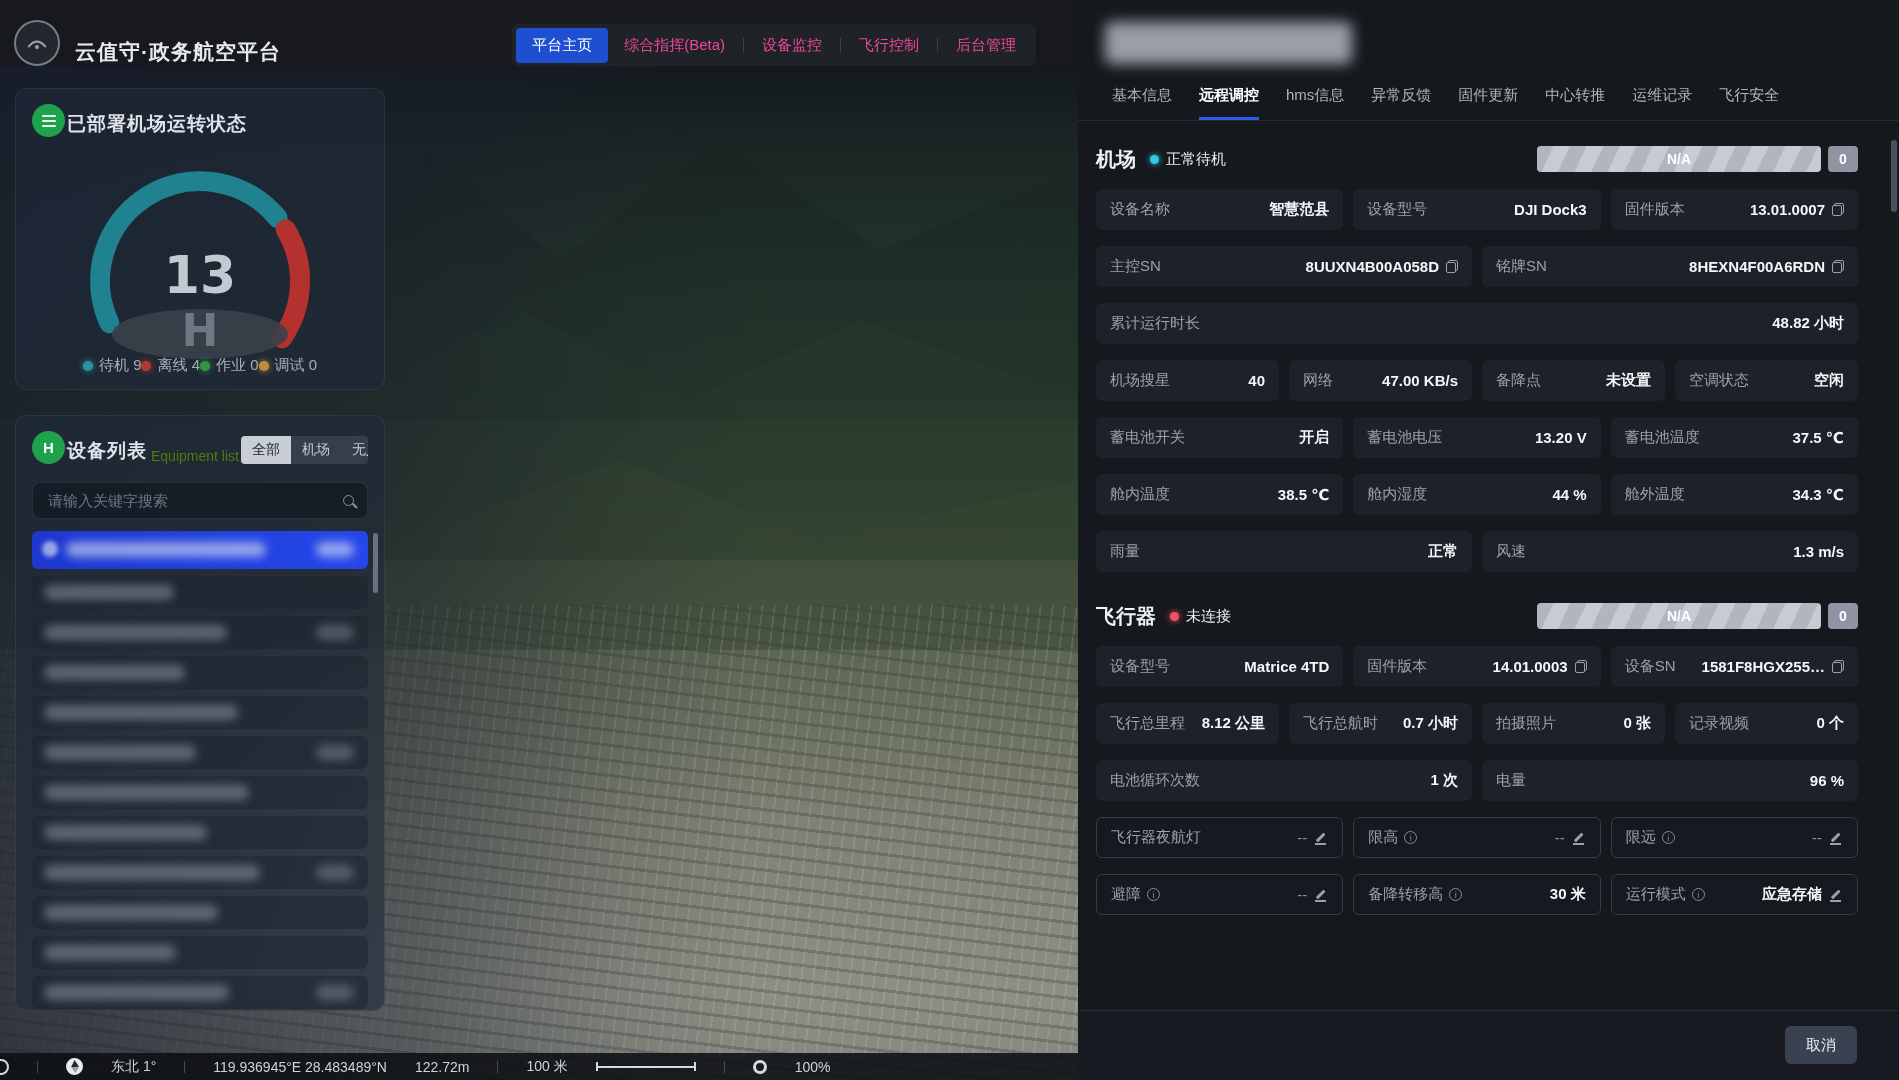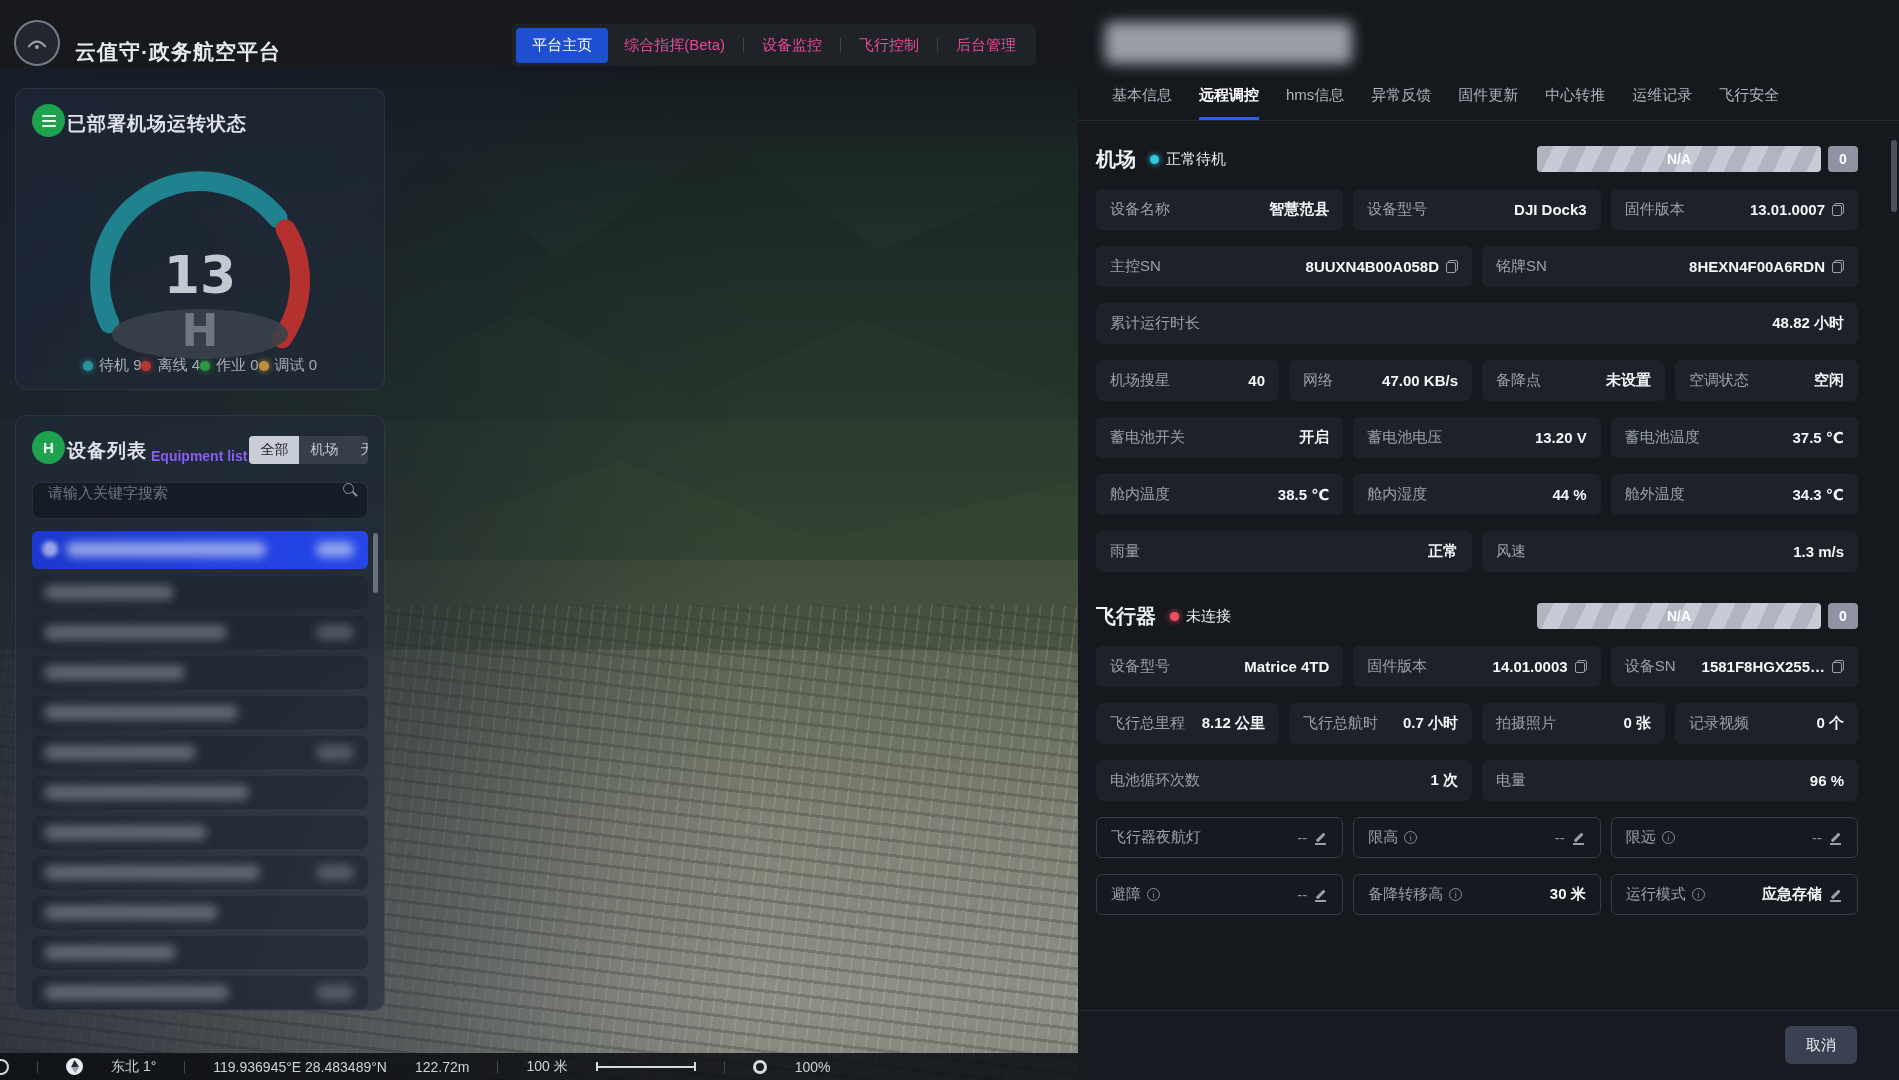--- a/index.html
+++ b/index.html
@@ -26,33 +26,33 @@
   .nav-item.active{background:#1d4fd0;color:#fff;}
   .nav-sep{width:1px;height:14px;background:#3c414b;margin:0 2px;}
 
   
   .ocard{position:absolute;left:15px;width:370px;background:rgba(33,42,58,.58);border:1px solid rgba(255,255,255,.07);border-radius:12px;backdrop-filter:blur(6px);z-index:20;}
   .ocard-hd{display:flex;align-items:flex-end;gap:2px;padding:15px 16px 4px;}
   .round-ic{width:33px;height:33px;border-radius:50%;background:#1fa24e;display:flex;flex-direction:column;align-items:center;justify-content:center;gap:3px;flex:0 0 auto;}
   .round-ic .bar{width:14px;height:2px;background:#eafbee;border-radius:1px;}
   .round-ic.letter{font-size:15px;font-weight:700;color:#fff;}
   .ocard-title{color:#dfe3e9;font-size:19px;font-weight:700;letter-spacing:1px;white-space:nowrap;}
-  .ocard-sub{color:#8b5cf6;font-size:14px;margin-left:2px;white-space:nowrap;font-weight:bold;}
+  .ocard-sub{color:#4d7c0f;font-size:14px;margin-left:2px;white-space:nowrap;}
 
   .card-airports{top:88px;height:302px;}
   .gauge-wrap{display:flex;justify-content:center;margin-top:0;}
   .legend-row{display:flex;justify-content:center;padding:0 14px;margin-top:-10px;}
   .legend-item{display:flex;align-items:center;gap:6px;color:#a9b0ba;font-size:15px;}
   .legend-dot{width:10px;height:10px;border-radius:50%;}
 
   .card-devices{top:415px;height:596px;overflow:hidden;}
   .seg-tabs{margin-left:auto;display:flex;background:rgba(72,80,94,.55);border-radius:4px;overflow:hidden;}
   .seg-tab{padding:5px 11px;font-size:14px;color:#c6ccd6;cursor:pointer;white-space:nowrap;}
   .seg-tab.active{background:#c9cdd6;color:#202531;font-weight:400;}
-  .search-box{margin:14px 16px 0;height:37px;background:rgba(16,20,28,.55);border:1px solid rgba(255,255,255,.09);border-radius:8px;display:flex;align-items:flex-start;padding:0 13px;}
+  .search-box{margin:14px 16px 0;height:37px;background:rgba(16,20,28,.55);border:1px solid rgba(255,255,255,.09);border-radius:8px;display:flex;align-items:center;padding:0 13px;}
   .search-box input{flex:1;background:transparent;border:none;outline:none;color:#cfd4dc;font-size:15px;font-family:inherit;}
   .search-box input::placeholder{color:#6e7683;}
   .search-ic{width:11px;height:11px;border:1.6px solid #8d929c;border-radius:50%;position:relative;flex:0 0 auto;}
   .search-ic::after{content:"";position:absolute;width:6px;height:1.6px;background:#8d929c;transform:rotate(45deg);right:-5px;bottom:-2px;}
   .dev-list{margin:12px 16px 0;position:relative;}
   .lrow{height:33px;border-radius:6px;background:rgba(28,34,46,.5);margin-bottom:7px;position:relative;overflow:hidden;}
   .lrow.sel{height:38px;background:linear-gradient(90deg,#1c38cf,#2547ea);}
   .blob{position:absolute;top:9px;left:12px;height:15px;border-radius:8px;background:rgba(196,204,216,.38);filter:blur(5px);}
   .lrow.sel .blob{background:rgba(225,232,244,.6);top:11px;}
   .blob.b2{left:auto;right:14px;width:38px;background:rgba(196,204,216,.30);}

